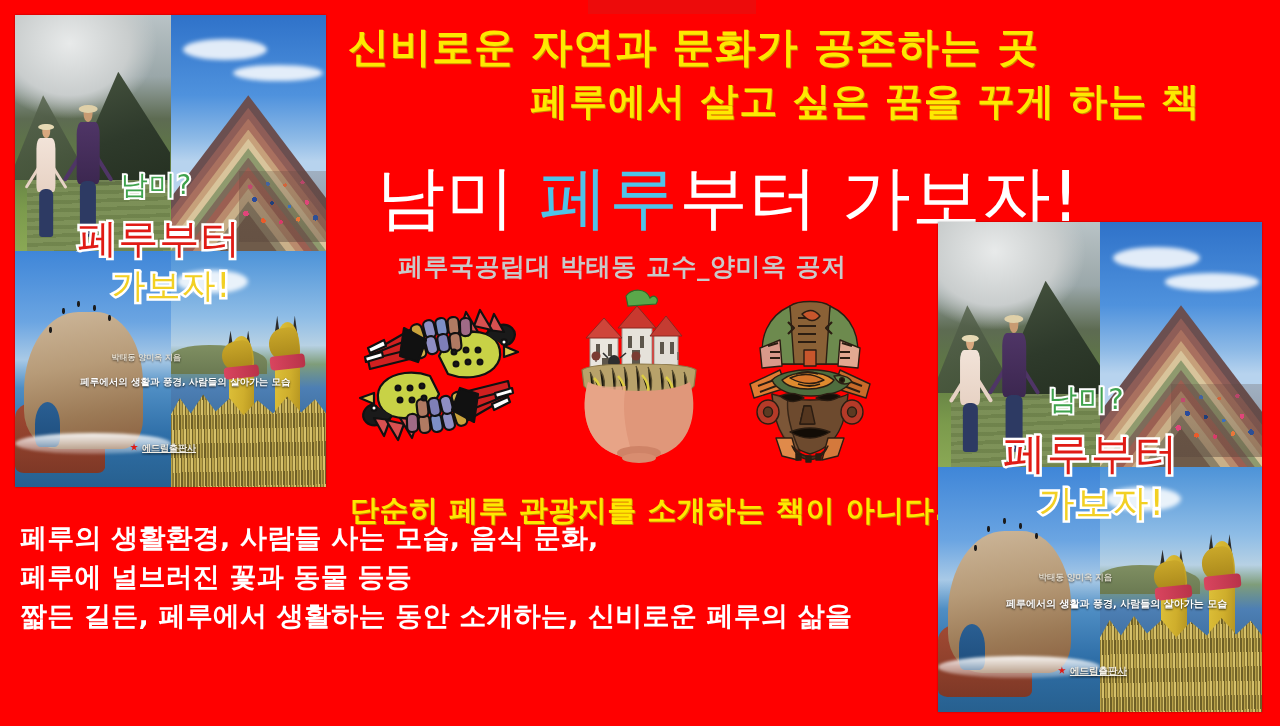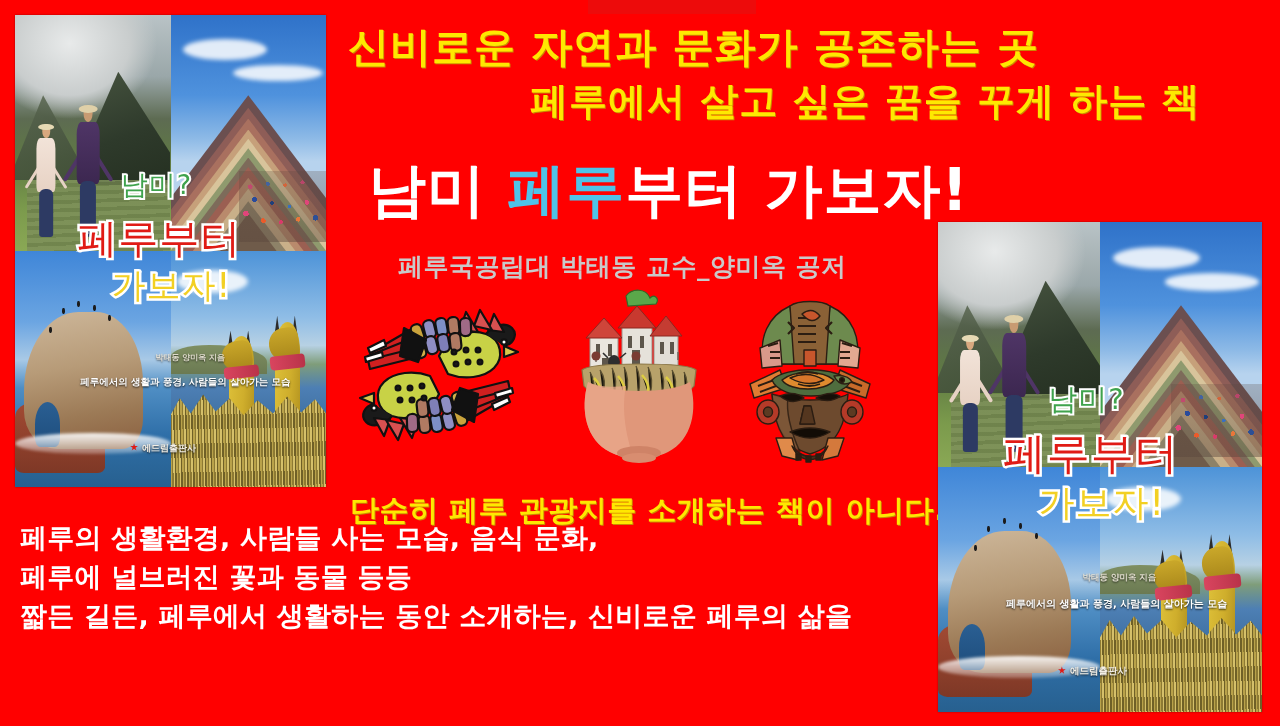--- a/index.html
+++ b/index.html
@@ -17,22 +17,22 @@
                background:#ED0B0B; }
 
   
   .headline { position:absolute; color:#FFE800; font-weight:bold;
               letter-spacing:1px; white-space:nowrap;
               text-shadow:1px 1px 0 #c98a00; }
   #headline-1 { left:348px; top:20px;  font-size:41px; }
   #headline-2 { left:530px; top:76px;  font-size:38px; }
 
   
-  #main-title { position:absolute; left:368px; top:152px; font-size:58px;
-                font-weight:bold; white-space:nowrap; letter-spacing:1px;
+  #main-title { position:absolute; left:376px; top:152px; font-size:69px;
+                font-weight:normal; white-space:nowrap; letter-spacing:1px;
                 color:#FFFFFF; }
   #main-title .hl { color:#4FC3E8; }
 
   
   #author-line { position:absolute; left:398px; top:250px; font-size:25px;
                  font-weight:bold; color:#C9C9C9; white-space:nowrap;
                  letter-spacing:0.5px; }
 
   
   #tagline { position:absolute; left:350px; top:491px; font-size:29px;
@@ -161,23 +161,23 @@
   
   .cover-type { position:absolute; inset:0; pointer-events:none; }
   .ct-line { position:absolute; font-weight:normal; white-space:nowrap;
              letter-spacing:1px; }
   .ct-1 { color:#3FA34D; }
   .ct-2 { color:#E01B15; }
   .ct-3 { color:#F2D024;text-align:center; }
   .ct-sub { position:absolute; color:#ffffff; white-space:nowrap;
             font-weight:bold; text-shadow:0 1px 2px rgba(0,0,0,.85); }
   .ct-author { position:absolute; color:#e9e3d6; white-space:nowrap;
-               font-weight:bold; opacity:.92; text-shadow:0 1px 2px rgba(0,0,0,.75);margin-left:44px; }
+               font-weight:bold; opacity:.92; text-shadow:0 1px 2px rgba(0,0,0,.75); }
   .ct-pub { position:absolute; color:#f3efe6; white-space:nowrap;
-            font-weight:bold; text-shadow:0 1px 2px rgba(0,0,0,.8); }
+            font-weight:bold; text-shadow:0 1px 2px rgba(0,0,0,.8);text-decoration:underline; }
   .pub-mark { display:inline-block; width:8px; height:8px; margin-right:4px;
               background:#E01B15; clip-path:polygon(50% 0%,61% 35%,98% 35%,68% 57%,79% 91%,50% 70%,21% 91%,32% 57%,2% 35%,39% 35%); }
 
   
   #book-left .ct-1 { left:34%; top:32.2%; font-size:27px; -webkit-text-stroke:4px #fff; paint-order:stroke fill; }
   #book-left .ct-2 { left:20%; top:41.5%; font-size:40px; -webkit-text-stroke:5px #fff; paint-order:stroke fill; }
   #book-left .ct-3 { left:31%; top:52.5%; font-size:34px; -webkit-text-stroke:5px #fff; paint-order:stroke fill; }
   #book-left .ct-author { left:31%; top:71.5%; font-size:8px; }
   #book-left .ct-sub { left:21%; top:76.5%; font-size:9.5px; }
   #book-left .ct-pub { left:37%; top:90.5%; font-size:9px; }

